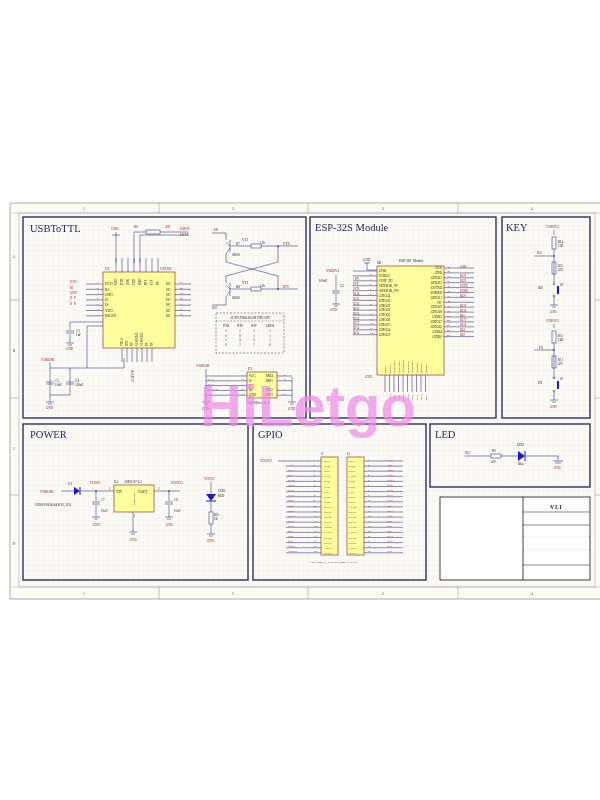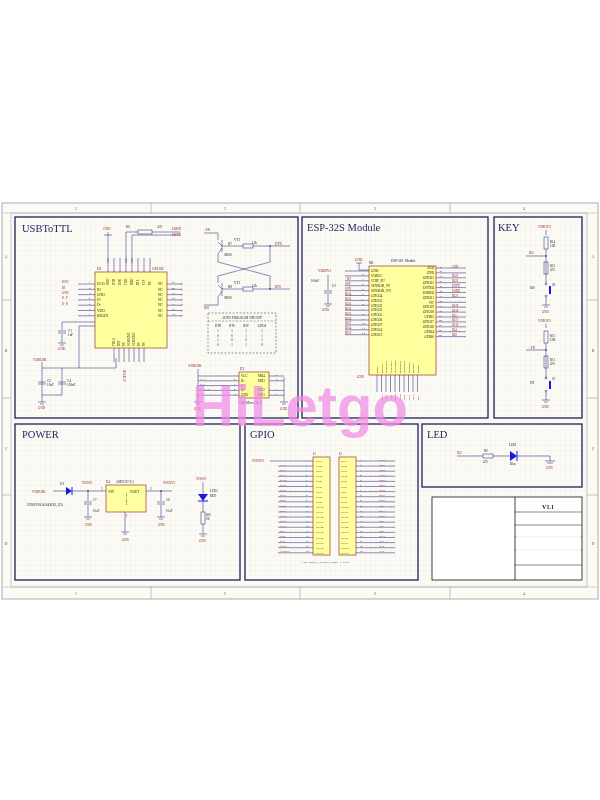--- a/index.html
+++ b/index.html
@@ -1,17 +1,17 @@
 <!DOCTYPE html>
 <html><head>
 <meta charset="utf-8">
 <style>
   html,body{margin:0;padding:0;background:#ffffff;}
   body{width:600px;height:800px;position:relative;overflow:hidden;font-family:"Liberation Serif",serif;}
-  #sheet{position:absolute;left:0;top:0;width:512px;height:800px;}
+  #sheet{position:absolute;left:8px;top:0;width:512px;height:800px;}
   svg text{font-family:"Liberation Serif",serif;}
   .wm{font-family:"Liberation Sans",sans-serif;}
 </style>
 </head>
 <body>
 
 <div id="sheet">
 <svg id="svg" width="600" height="800" viewBox="0 0 600 800" xmlns="http://www.w3.org/2000/svg">
   <defs>
     <pattern id="grid" width="5" height="5" patternUnits="userSpaceOnUse">

